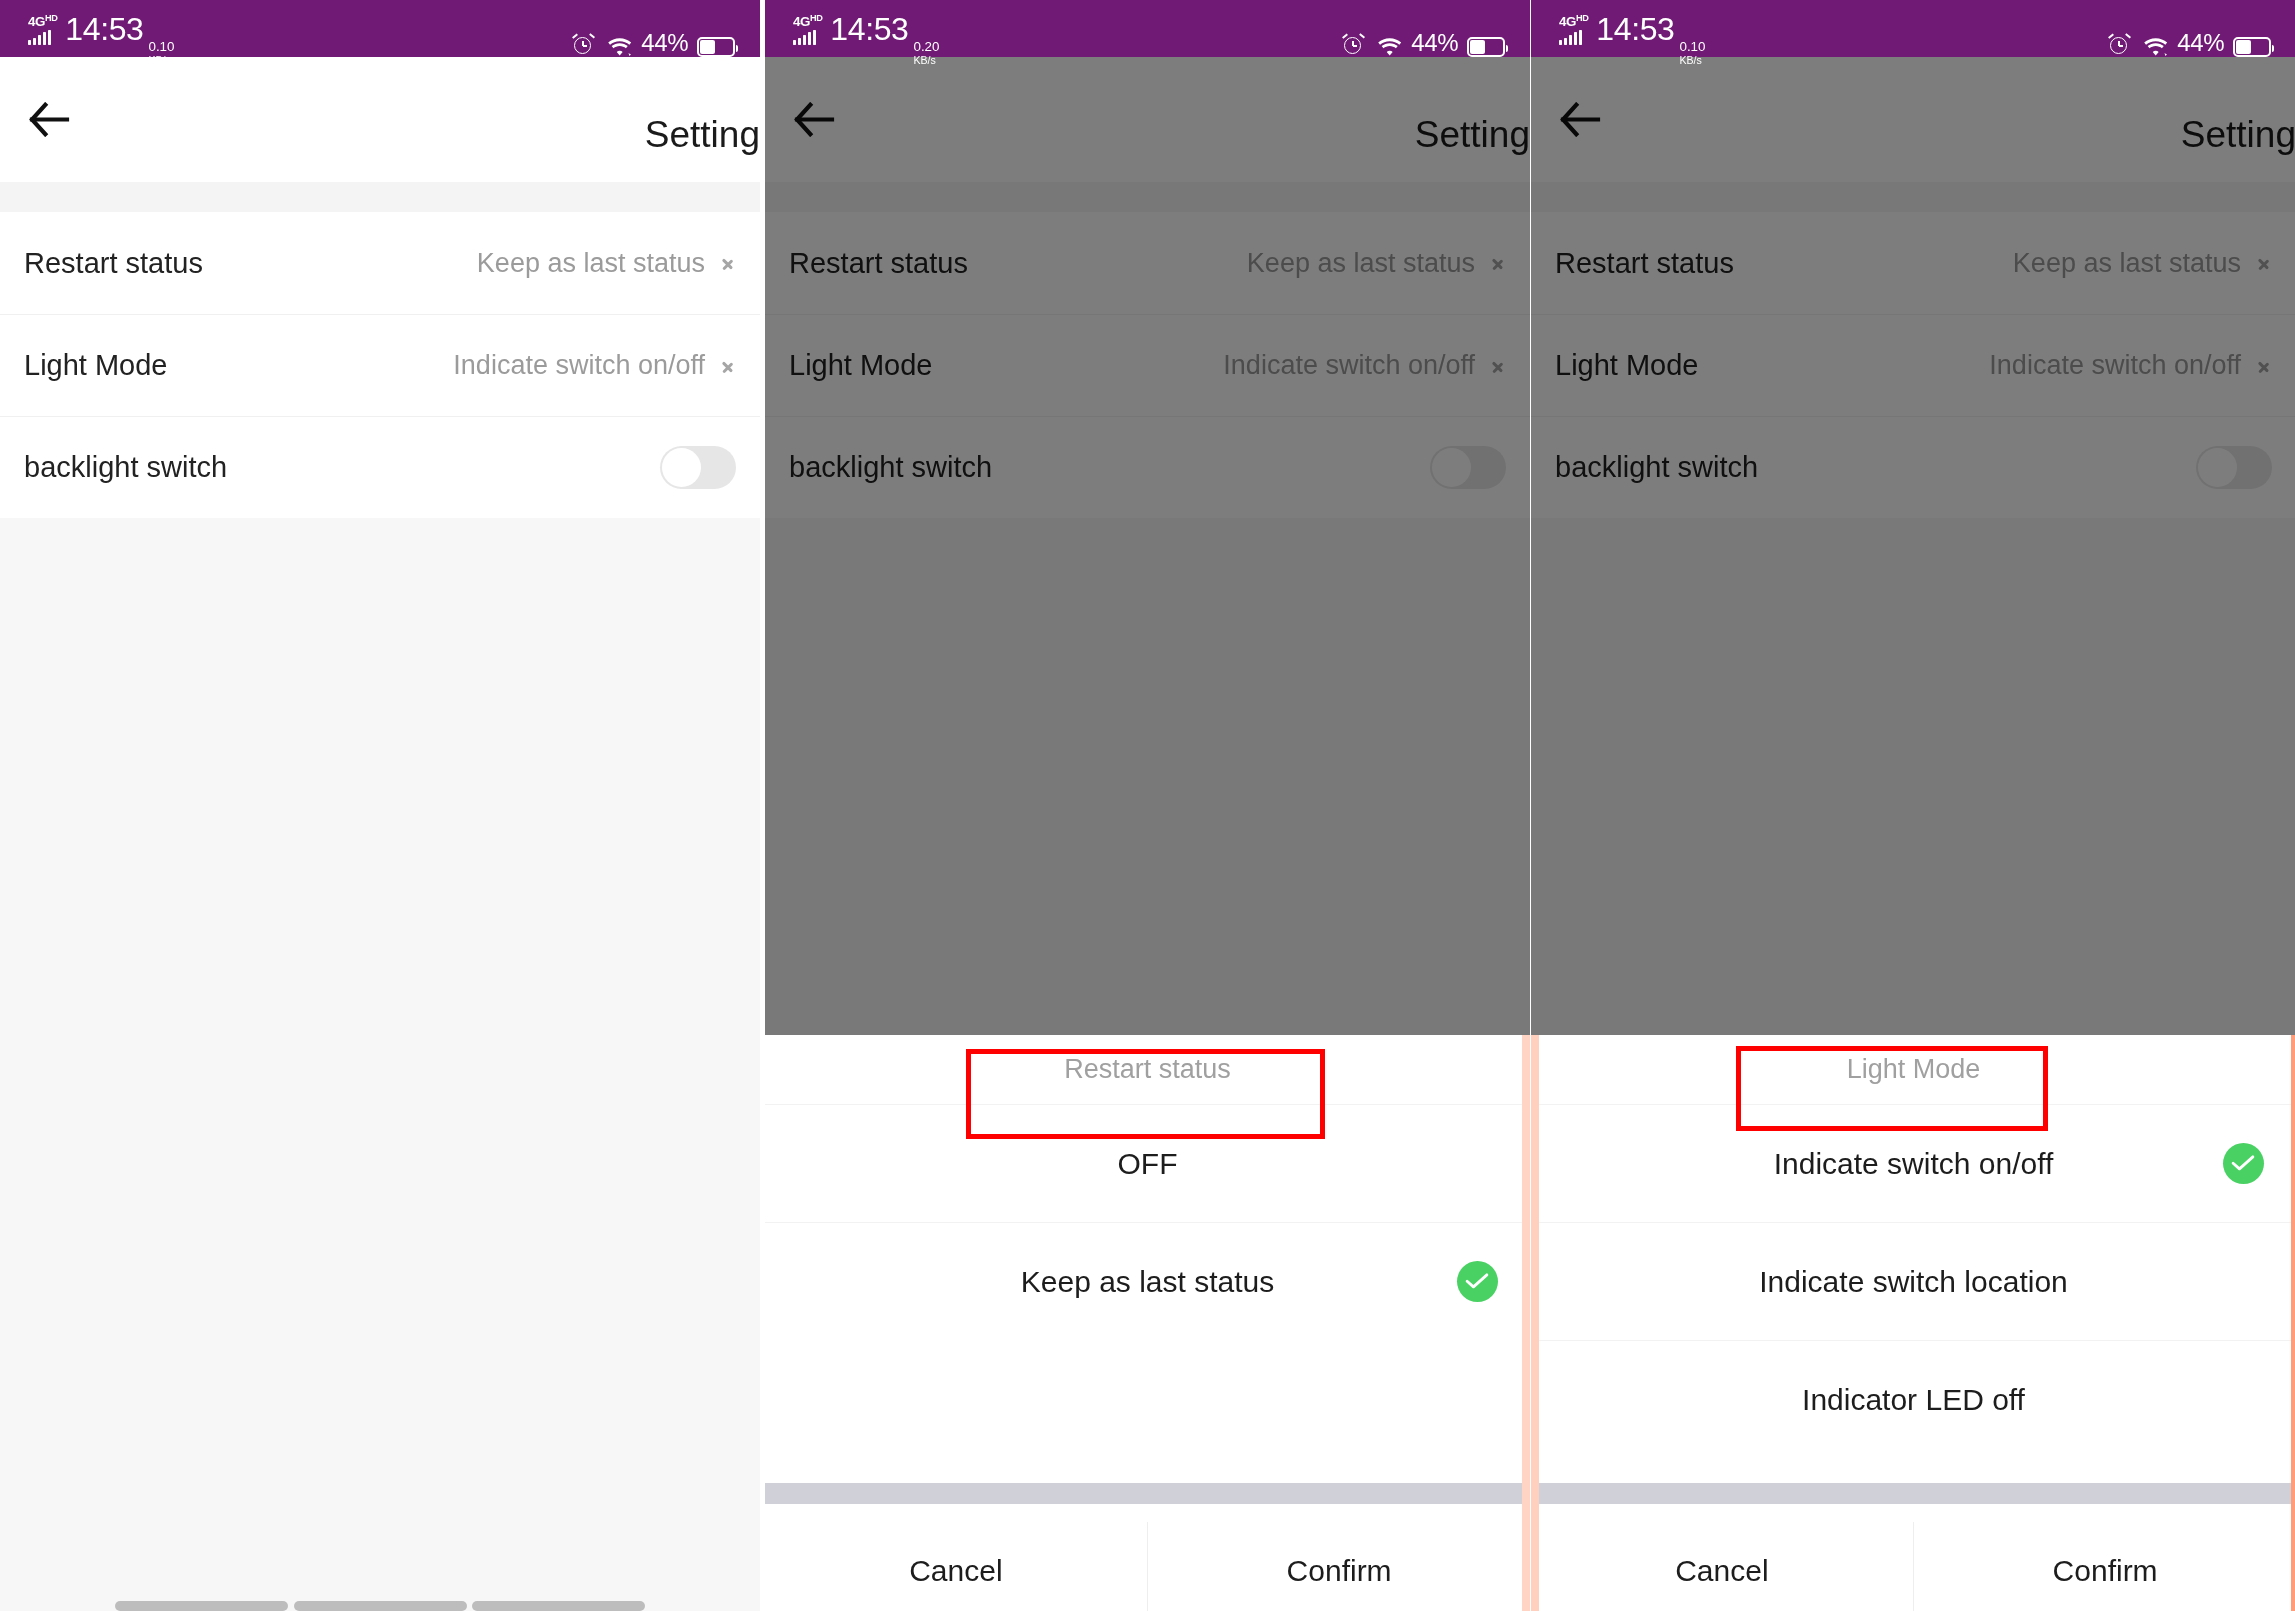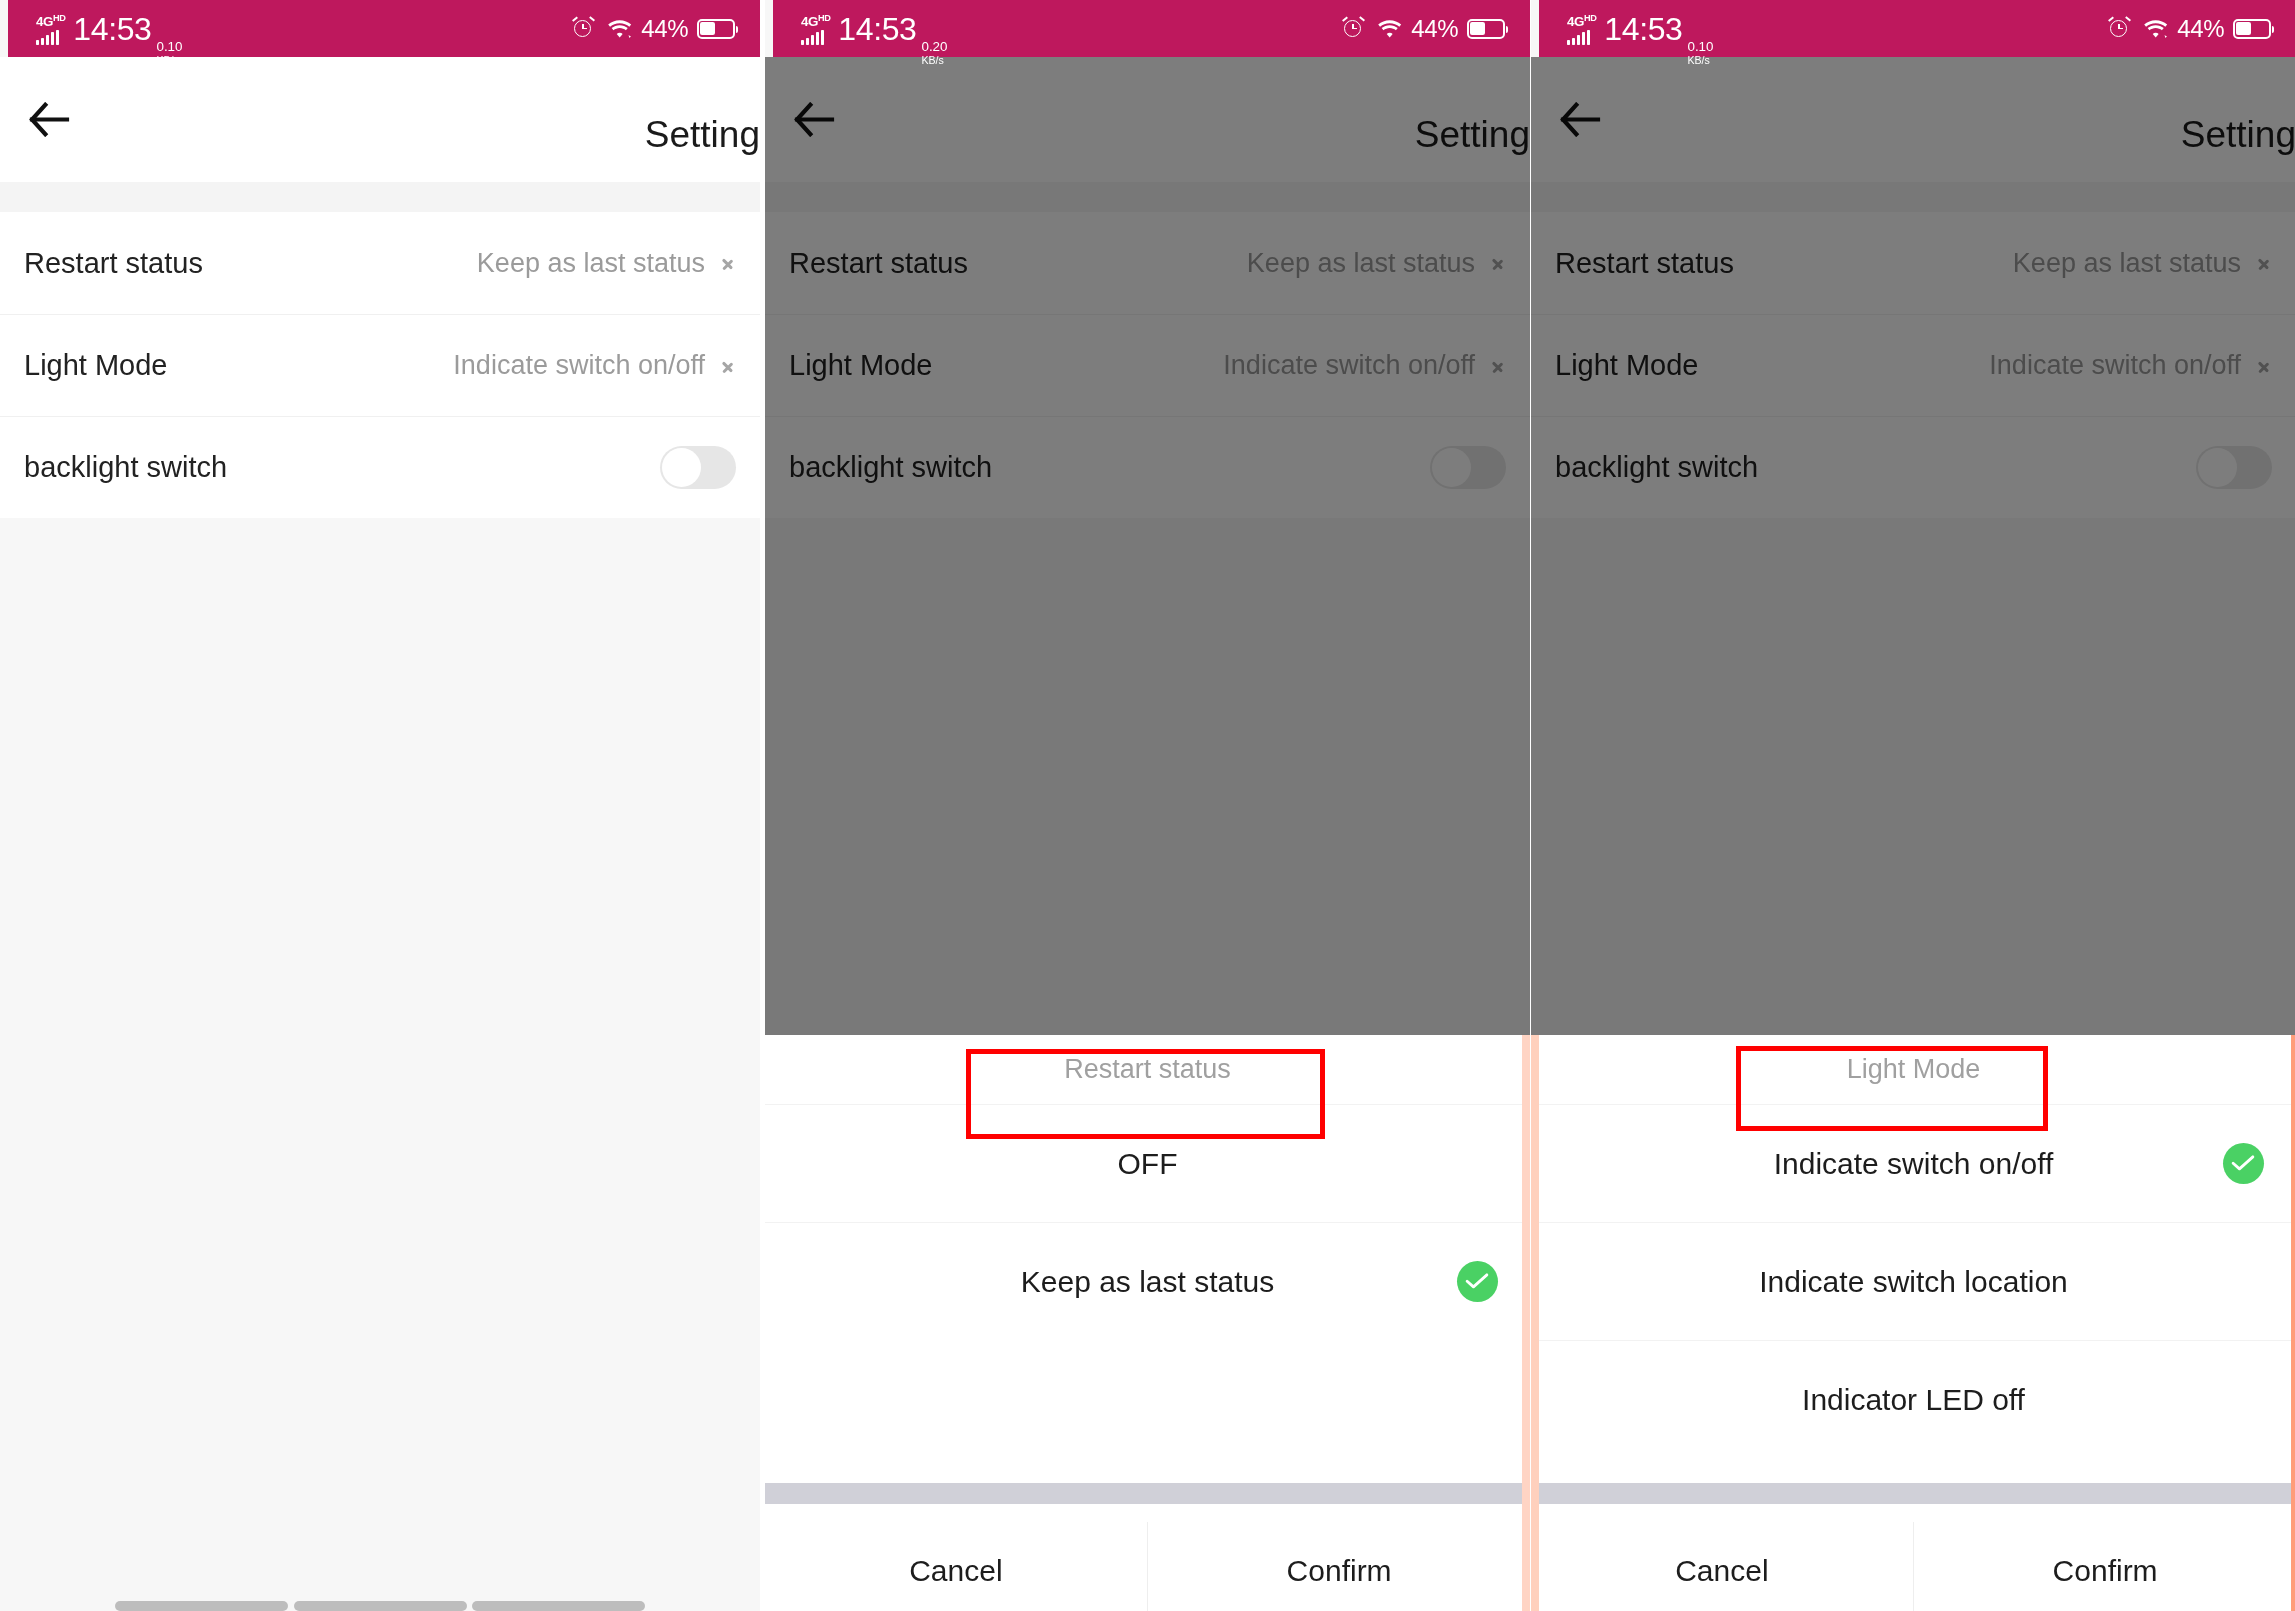--- a/index.html
+++ b/index.html
@@ -6,23 +6,23 @@
   body{font-family:"Liberation Sans","DejaVu Sans",sans-serif;}
   .stage{position:relative;width:2295px;height:1611px;background:#ffffff;overflow:hidden;}
 
   
   .panel{position:absolute;top:0;height:1611px;width:760px;background:#f7f7f7;overflow:hidden;}
   .panel.p1{left:0;}
   .panel.p2{left:765px;width:765px;}
   .panel.p3{left:1531px;width:765px;}
 
   
-  .statusbar{position:absolute;top:0;left:8px;right:0;height:57px;background:#be185d;color:#ffffff;z-index:30;}
+  .statusbar{position:absolute;top:0;left:0;right:0;height:57px;background:#701a75;color:#ffffff;z-index:30;}
   .sb-left{position:absolute;left:28px;top:0;height:57px;display:flex;align-items:center;}
-  .sb-right{position:absolute;right:25.4px;top:0;height:57px;display:flex;align-items:center;}
+  .sb-right{position:absolute;right:25.4px;top:0;height:57px;display:flex;align-items:flex-end;}
 
   .netlabel{display:flex;flex-direction:column;align-items:flex-start;justify-content:center;margin-right:1.4px;}
   .netlabel .gen{font-size:13.4px;font-weight:bold;line-height:13.4px;letter-spacing:-0.4px;}
   .bars{display:flex;align-items:flex-end;height:15.5px;gap:1.8px;margin-top:1.4px;}
   .bars i{display:block;width:3.2px;background:#ffffff;border-radius:0.7px;}
   .bars i:nth-child(1){height:5px;}
   .bars i:nth-child(2){height:7.8px;}
   .bars i:nth-child(3){height:10.6px;}
   .bars i:nth-child(4){height:13.4px;}
   .bars i:nth-child(5){height:15.5px;}

